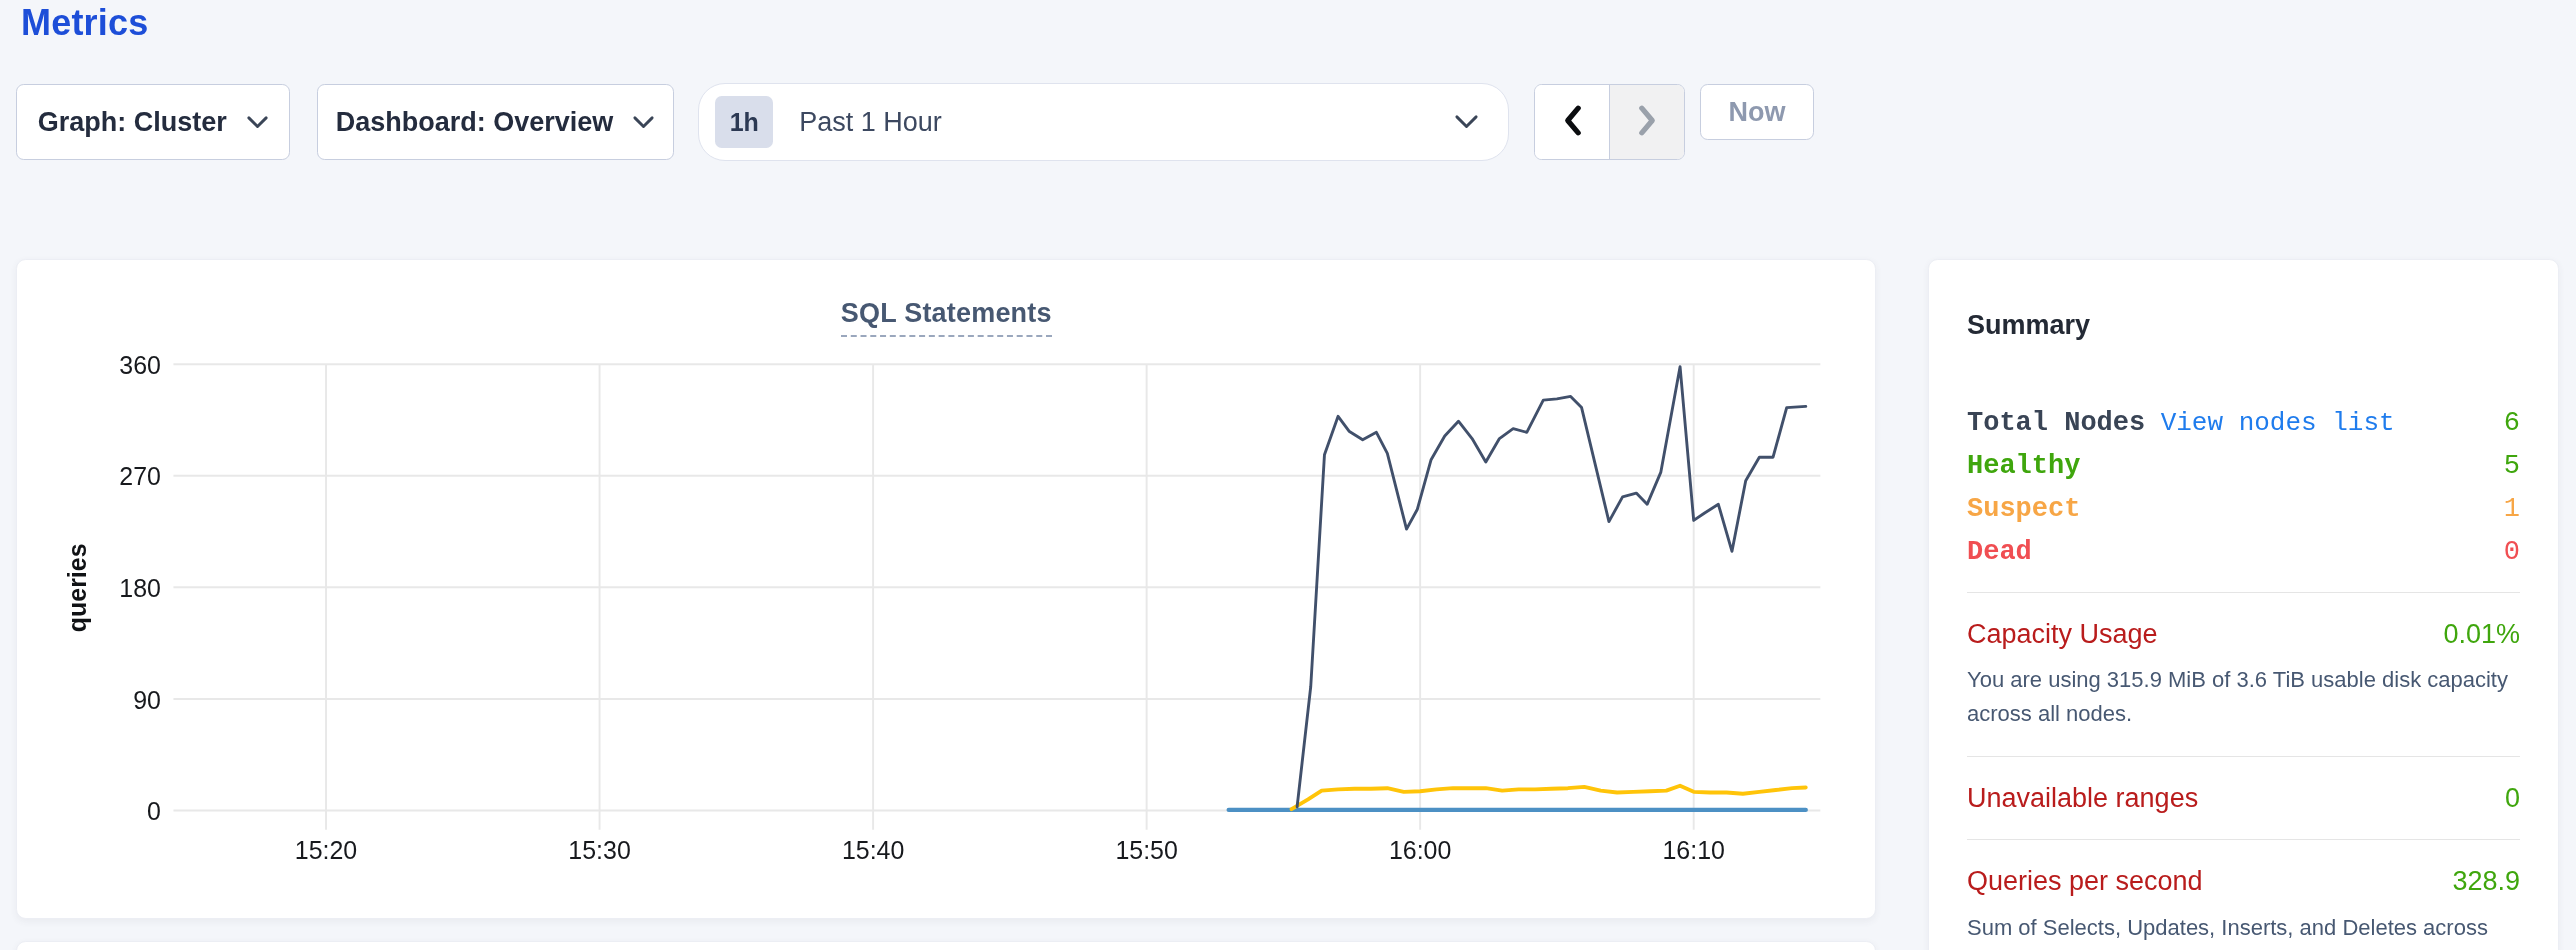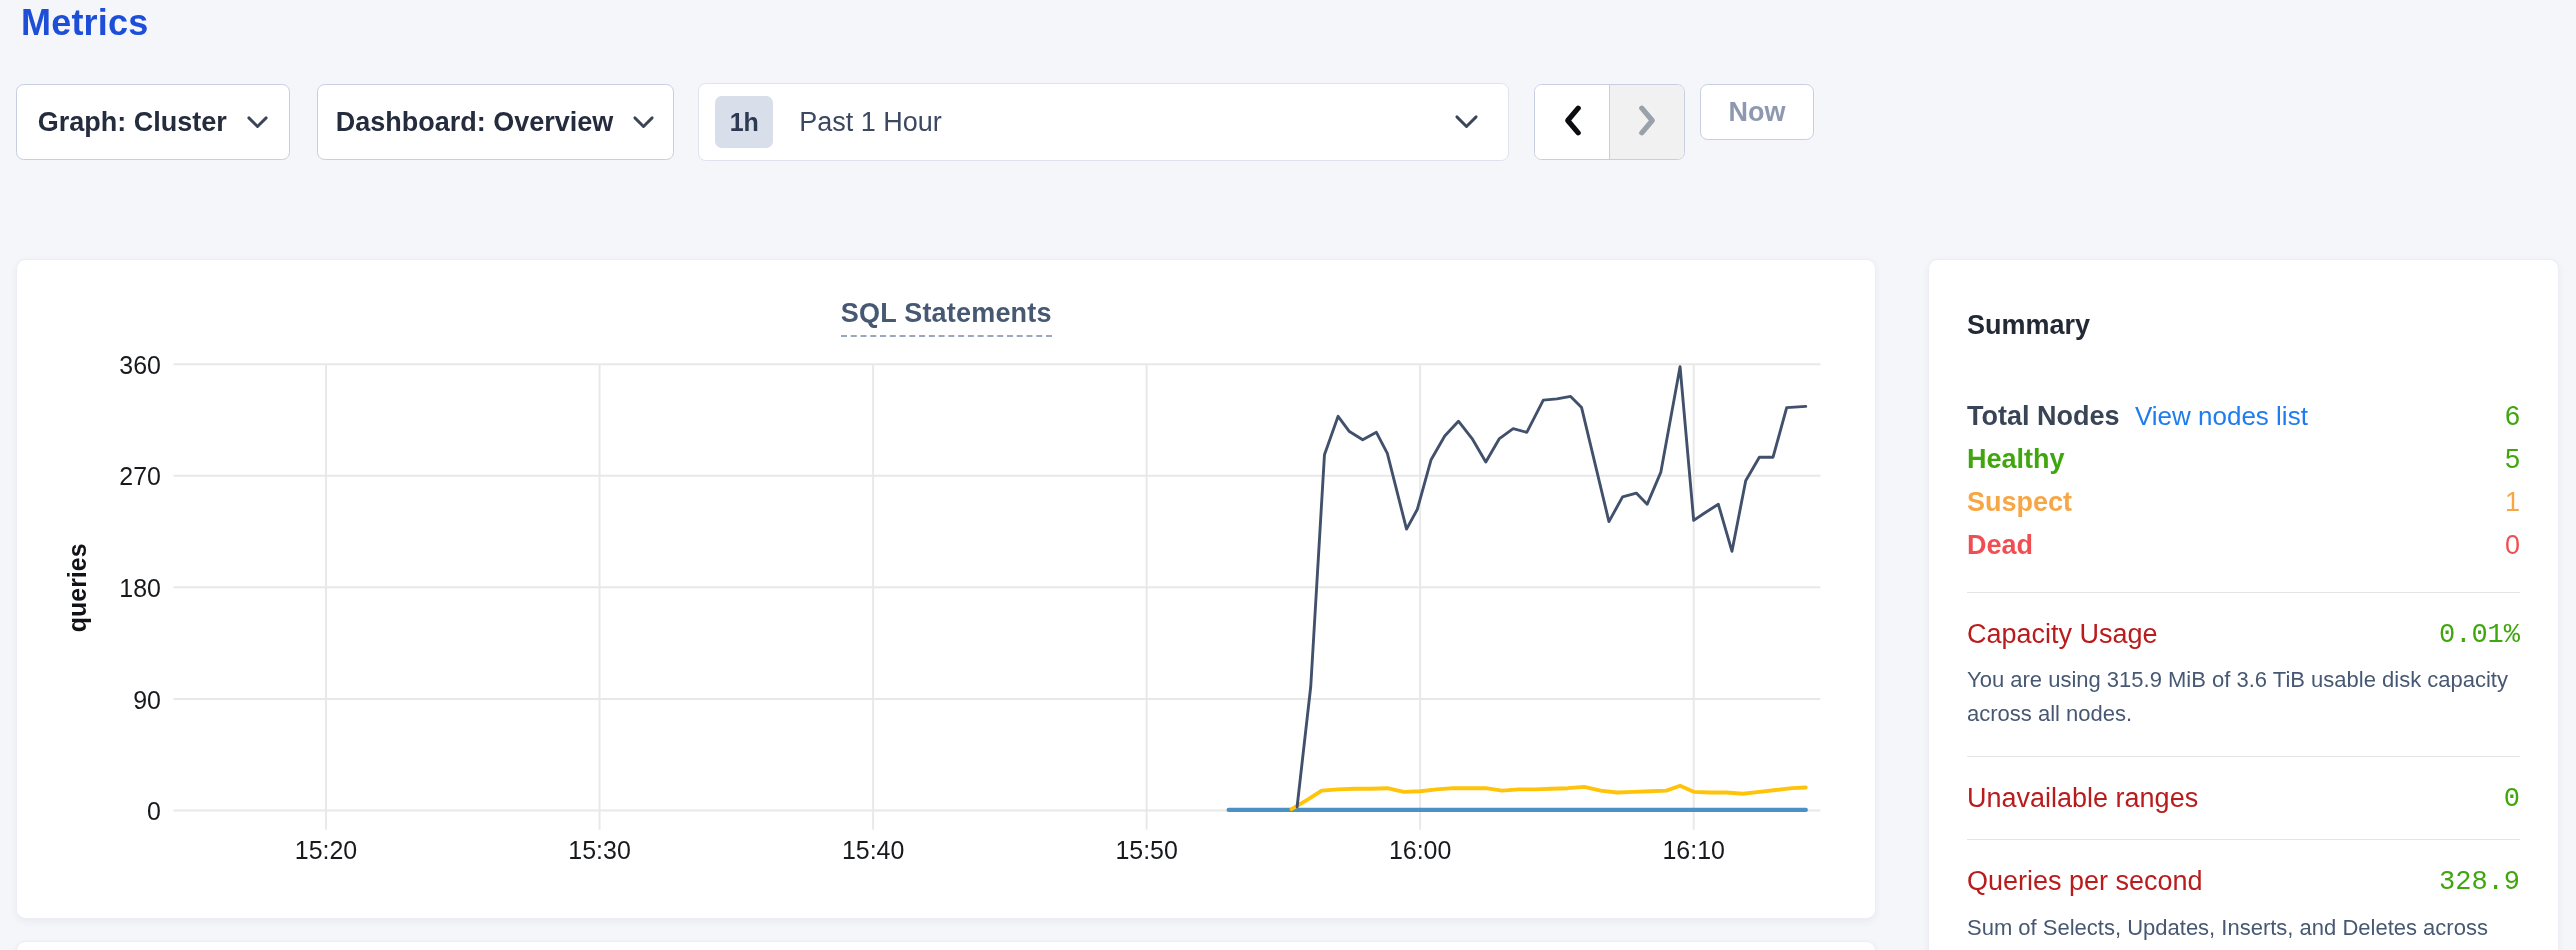--- a/index.html
+++ b/index.html
@@ -11,21 +11,21 @@
 
   .btn{position:absolute;box-sizing:border-box;background:#fff;border:1.4px solid #c7cedf;border-radius:7.7px;
        display:flex;align-items:center;justify-content:center;cursor:pointer;}
   .dd-label{font-size:27px;font-weight:700;color:#242c3e;}
   .dd-chevron{margin-left:19px;display:flex;}
 
   #graph-dd{left:16.3px;top:84px;width:274px;height:76px;}
   #dash-dd{left:317px;top:84px;width:357px;height:76px;}
 
   #time-sel{left:698px;top:83px;width:811px;height:78px;justify-content:flex-start;
-            padding:0 29px 0 16.3px;border-color:#dfe3ee;}
+            padding:0 29px 0 16.3px;border-color:#dfe3ee;border-radius:27px;}
   .time-chip{background:#d9deeb;border-radius:6.7px;font-weight:700;font-size:25px;color:#2c3953;padding:11.5px 14.4px;}
   .time-label{margin-left:26px;font-size:27px;color:#3c4860;}
   #time-sel .dd-chevron{margin-left:auto;}
 
   #nav-group{left:1534px;top:84px;width:151px;height:76px;padding:0;overflow:hidden;align-items:stretch;}
   .nav-half{flex:1;display:flex;align-items:center;justify-content:center;background:#fff;}
   .nav-next{background:#f1f1f2;border-left:1.4px solid #c7cedf;}
 
   #now-btn{left:1700px;top:84px;width:114px;height:56px;font-size:27px;font-weight:700;color:#8e99af;}
 
@@ -37,29 +37,29 @@
                border-bottom:2.9px dashed #9aa7bd;padding-bottom:5.8px;cursor:help;}
   #chart-svg{position:absolute;left:0;top:83px;}
   #chart-svg text.tick{font-family:"Liberation Sans",sans-serif;font-size:26px;fill:#17191d;}
   #chart-svg text.ylab{font-family:"Liberation Sans",sans-serif;font-size:26px;font-weight:700;fill:#101215;}
 
   #bottom-panel{left:16.3px;top:941px;width:1860px;height:38px;border-radius:9.6px 9.6px 0 0;}
 
   #summary-panel{left:1928px;top:259px;width:631px;height:729px;padding:0 38px;}
   .sum-title{margin-top:50px;text-align:left;font-size:27px;font-weight:700;color:#242a35;}
   .sum-rows{margin-top:54px;}
-  .sum-row{display:flex;align-items:center;height:43px;font-size:27px;}
+  .sum-row{display:flex;align-items:flex-end;height:43px;font-size:27px;font-family:Liberation Mono, monospace;}
   .sum-row .lbl{font-weight:700;}
   .sum-link{margin-left:15.4px;font-size:26px;text-decoration:none;cursor:pointer;}
   .sum-row .val{margin-left:auto;}
   .sum-divider{border-top:1px solid #e5e5e5;margin-top:25px;}
   .sum-section{padding-top:26px;}
   .sum-sec-head{display:flex;align-items:center;font-size:27px;}
   .sum-sec-head .h{font-weight:400;color:#b91c1c;}
-  .sum-sec-head .v{margin-left:auto;font-family:Liberation Mono, monospace;}
+  .sum-sec-head .v{margin-left:auto;}
   .sum-desc{margin-top:13.4px;font-size:22px;color:#475872;line-height:34px;}
   .sum-desc:empty{display:none;}
 </style>
 </head>
 <body>
 
 <div id="app">
 
   <div class="page-title">Metrics</div>
 

